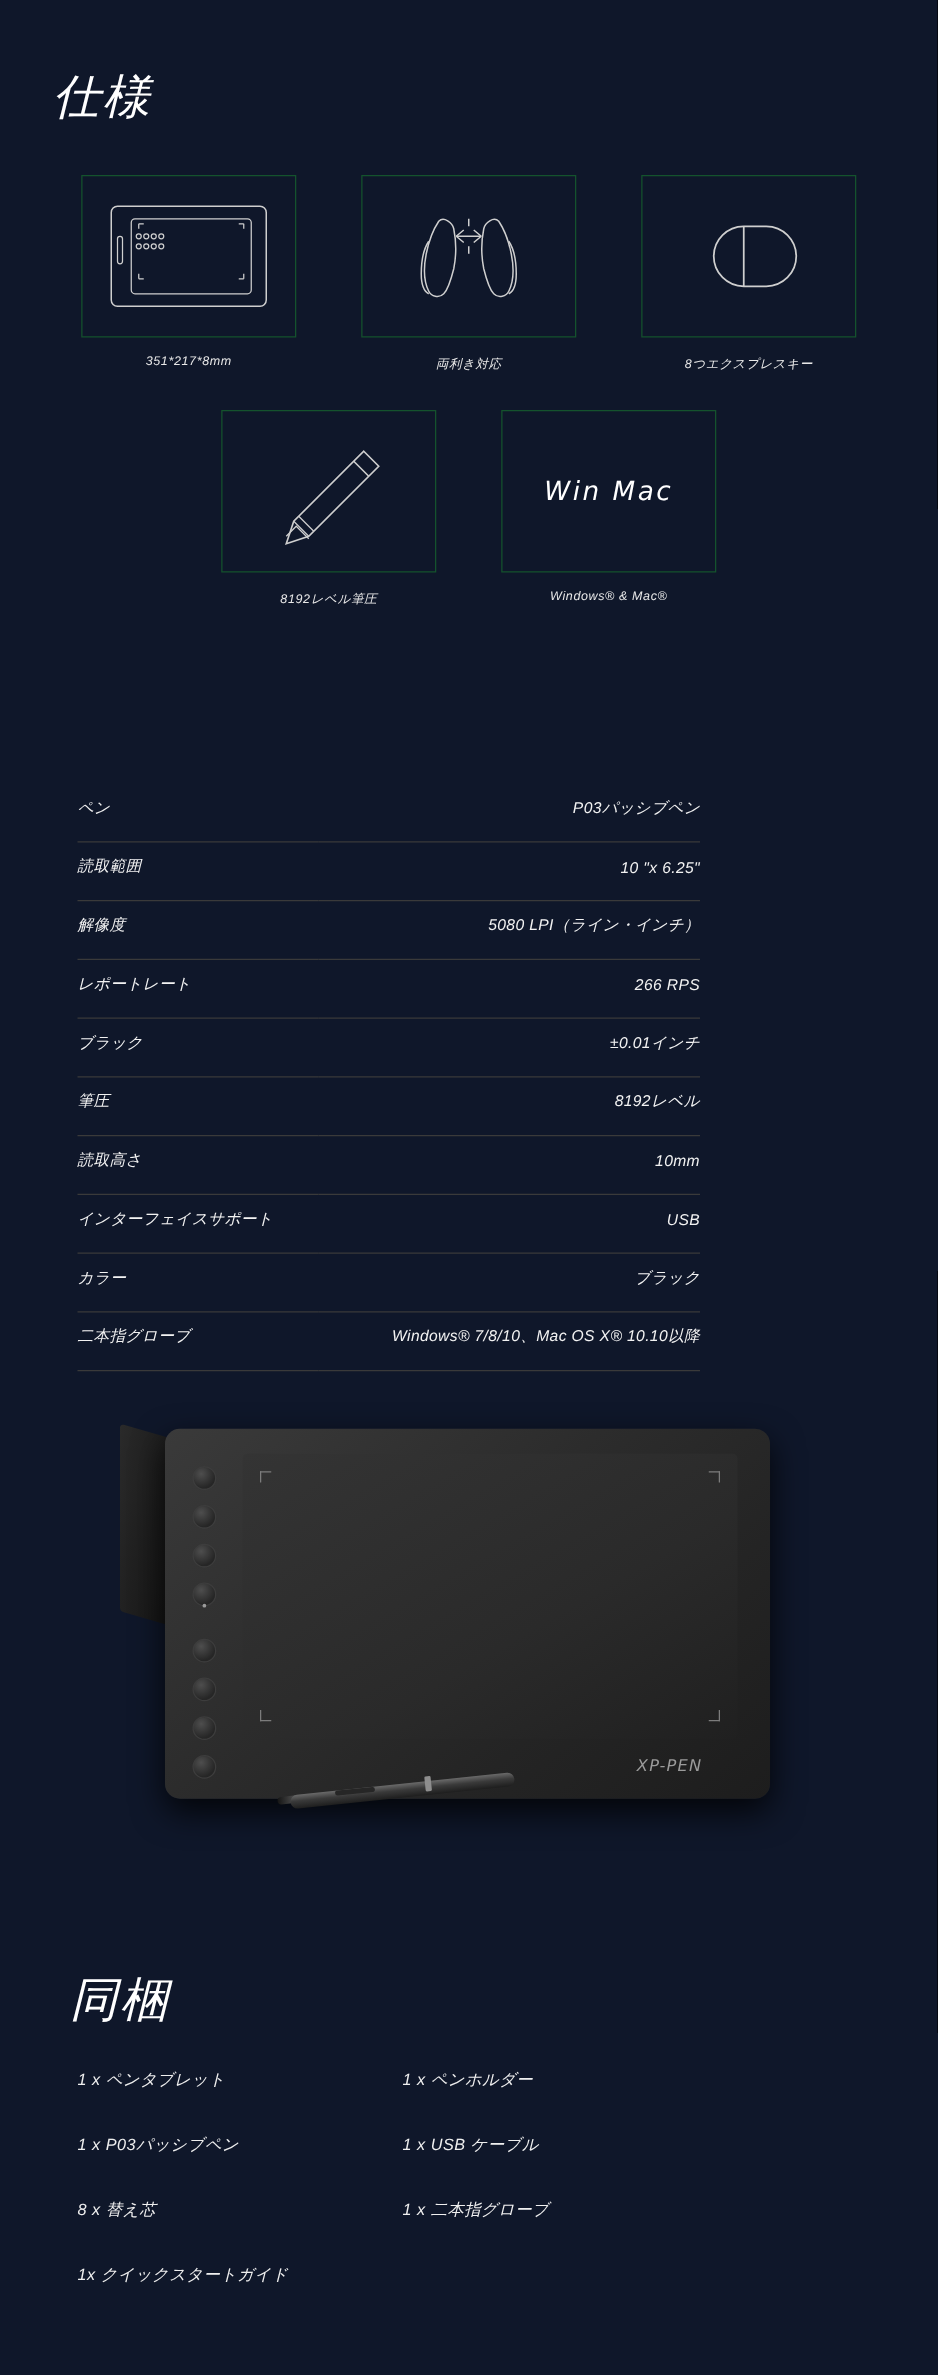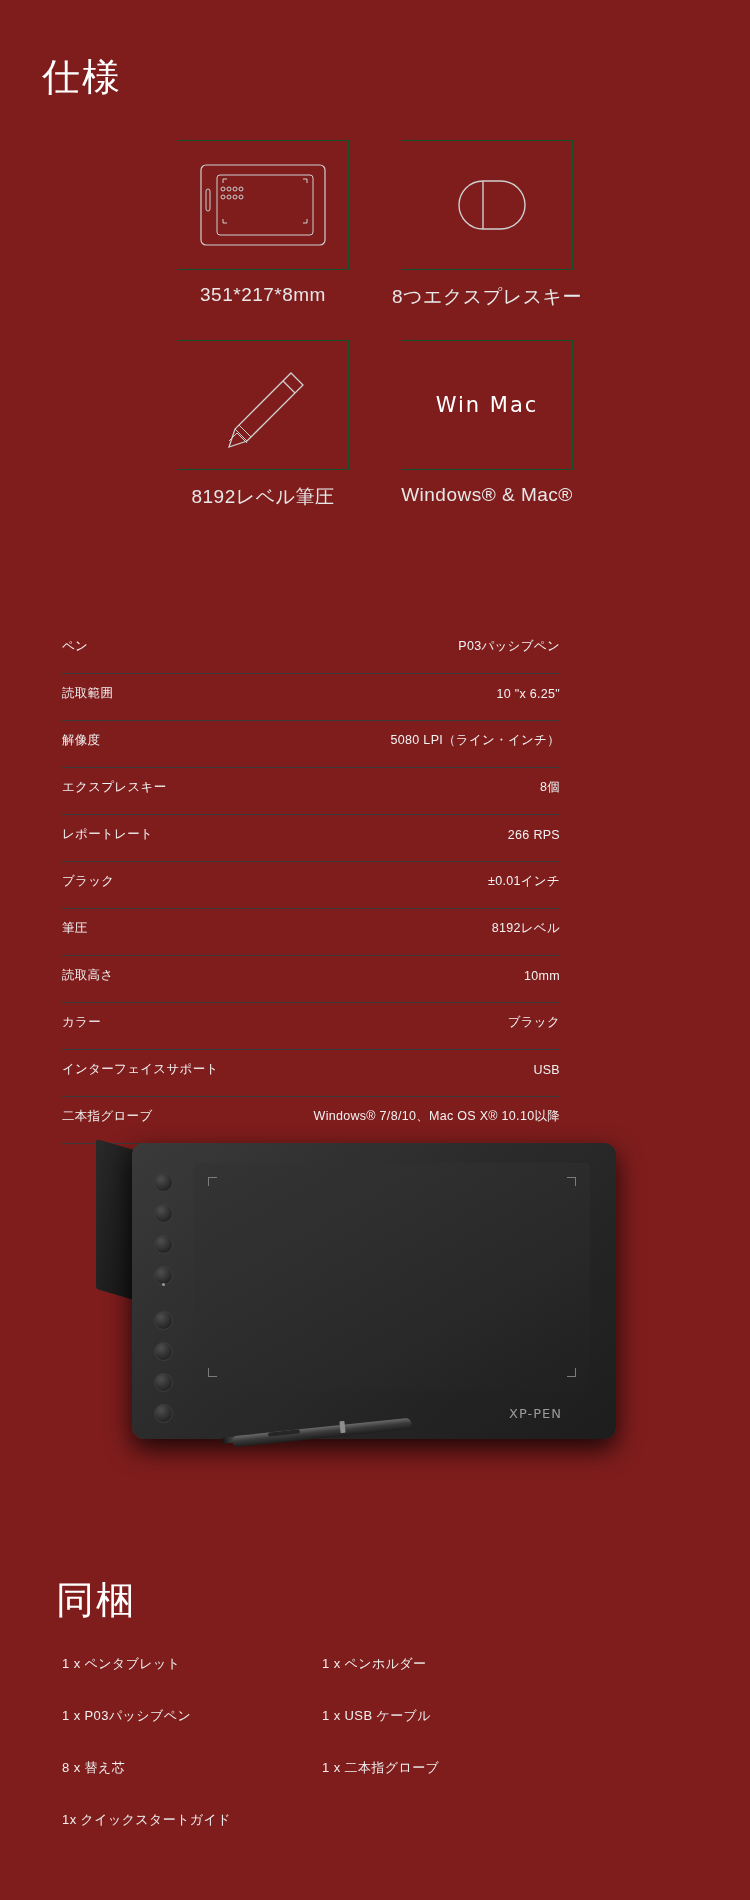--- a/index.html
+++ b/index.html
@@ -6,23 +6,24 @@
   html, body {
     margin: 0; padding: 0;
     background: #000;
     width: 750px;
     font-family: "Liberation Sans", "DejaVu Sans", sans-serif;
   }
   .page {
     position: relative;
     width: 750px;
     height: 1900px;
-    background: #7f1d1d;
+    background: #0f172a;
     color: #fff;
     overflow: hidden;
+    font-style: italic;
   }
 
   
   .section-title {
     font-size: 38px;
     font-weight: 400;
     letter-spacing: 2px;
     color: #ffffff;
     margin: 0;
   }
@@ -50,21 +51,21 @@
   .icon-box {
     width: 172px;
     height: 130px;
     border: 1px solid #14532d;
     display: flex;
     align-items: center;
     justify-content: center;
   }
   .icon-caption {
     margin-top: 14px;
-    font-size: 19px;
+    font-size: 10px;
     color: #e8e8e8;
     text-align: center;
     letter-spacing: .5px;
     white-space: nowrap;
   }
   .winmac-text {
     font-size: 21px;
     letter-spacing: 2px;
     color: #ffffff;
     font-family: "DejaVu Sans", sans-serif;
@@ -235,20 +236,35 @@
               <path d="M28 60 l0 4 M28 64 l4 0"></path>
               <path d="M112 60 l0 4 M112 64 l-4 0"></path>
               <path d="M28 24 l0 -4 M28 20 l4 0"></path>
               <path d="M112 24 l0 -4 M112 20 l-4 0"></path>
             </g>
           </svg>
         </div>
         <div class="icon-caption">351*217*8mm</div>
       </div>
 
+      <div class="icon-cell">
+        <div class="icon-box">
+          <svg width="136" height="92" viewBox="0 0 136 92" fill="none" stroke="#cfcfcf" stroke-width="1.2">
+            <path d="M44 18 c-4 6 -8 16 -10 26 c-2 10 -2 22 2 30 c2 4 8 6 12 2 c4 -4 6 -12 8 -20 c2 -10 2 -22 0 -32 c-1 -5 -8 -10 -12 -6z"></path>
+            <path d="M36 34 c-4 6 -6 16 -6 26 c0 8 2 14 6 16"></path>
+            <path d="M92 18 c4 6 8 16 10 26 c2 10 2 22 -2 30 c-2 4 -8 6 -12 2 c-4 -4 -6 -12 -8 -20 c-2 -10 -2 -22 0 -32 c1 -5 8 -10 12 -6z"></path>
+            <path d="M100 34 c4 6 6 16 6 26 c0 8 -2 14 -6 16"></path>
+            <path d="M58 30 l20 0" stroke-width="1.2"></path>
+            <path d="M58 30 l6 -5 M58 30 l6 5"></path>
+            <path d="M78 30 l-6 -5 M78 30 l-6 5"></path>
+            <path d="M68 22 l0 -6 M68 38 l0 6"></path>
+          </svg>
+        </div>
+        <div class="icon-caption">両利き対応</div>
+      </div>
 
       <div class="icon-cell">
         <div class="icon-box">
           <svg width="136" height="92" viewBox="0 0 136 92" fill="none" stroke="#cfcfcf" stroke-width="1.4">
             <path d="M40 46 a24 24 0 0 1 24 -24 l18 0 a24 24 0 0 1 0 48 l-18 0 a24 24 0 0 1 -24 -24z"></path>
             <path d="M64 22 l0 48"></path>
           </svg>
         </div>
         <div class="icon-caption">8つエクスプレスキー</div>
       </div>
@@ -288,46 +304,42 @@
       </tr>
       <tr>
         <td class="label">読取範囲</td>
         <td class="value">10 "x 6.25"</td>
       </tr>
       <tr>
         <td class="label">解像度</td>
         <td class="value">5080 LPI（ライン・インチ）</td>
       </tr>
       <tr>
-        <td class="label">エクスプレスキー</td>
-        <td class="value">8個</td>
-      </tr>
-      <tr>
         <td class="label">レポートレート</td>
         <td class="value">266 RPS</td>
       </tr>
       <tr>
         <td class="label">ブラック</td>
         <td class="value">±0.01インチ</td>
       </tr>
       <tr>
         <td class="label">筆圧</td>
         <td class="value">8192レベル</td>
       </tr>
       <tr>
         <td class="label">読取高さ</td>
         <td class="value">10mm</td>
       </tr>
       <tr>
+        <td class="label">インターフェイスサポート</td>
+        <td class="value">USB</td>
+      </tr>
+      <tr>
         <td class="label">カラー</td>
         <td class="value">ブラック</td>
-      </tr>
-      <tr>
-        <td class="label">インターフェイスサポート</td>
-        <td class="value">USB</td>
       </tr>
       <tr>
         <td class="label">二本指グローブ</td>
         <td class="value">Windows® 7/8/10、Mac OS X® 10.10以降</td>
       </tr>
     </tbody>
   </table>
 
   <div class="product-area">
     <div class="stand-leg"></div>

